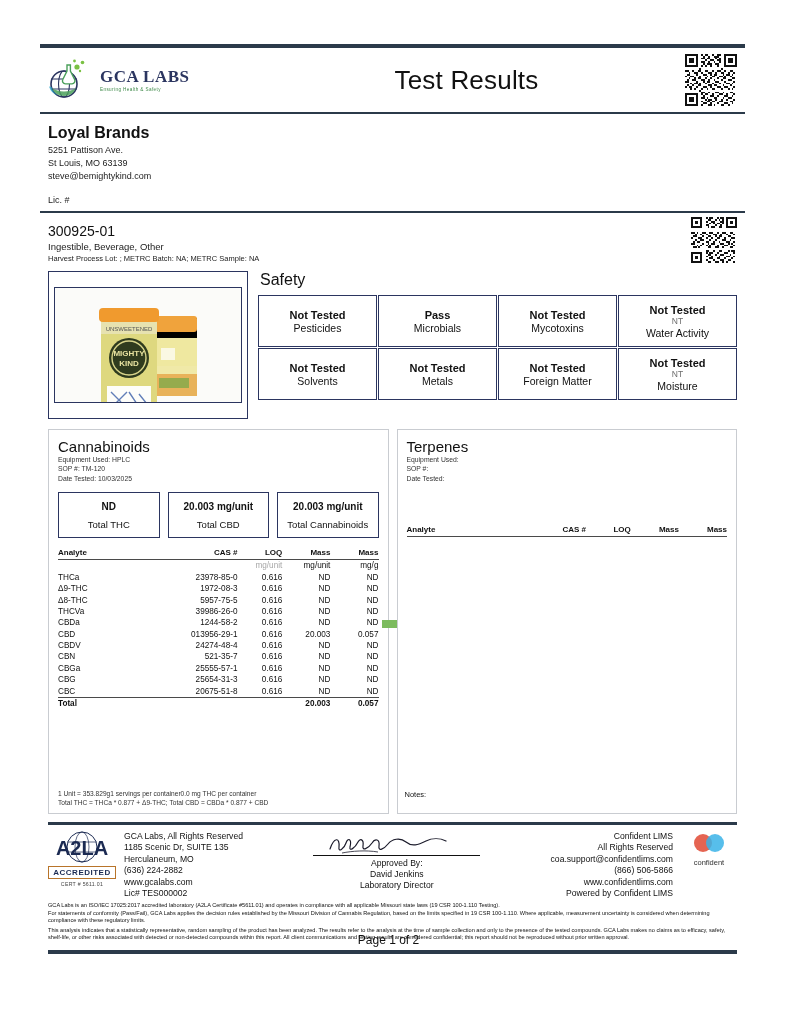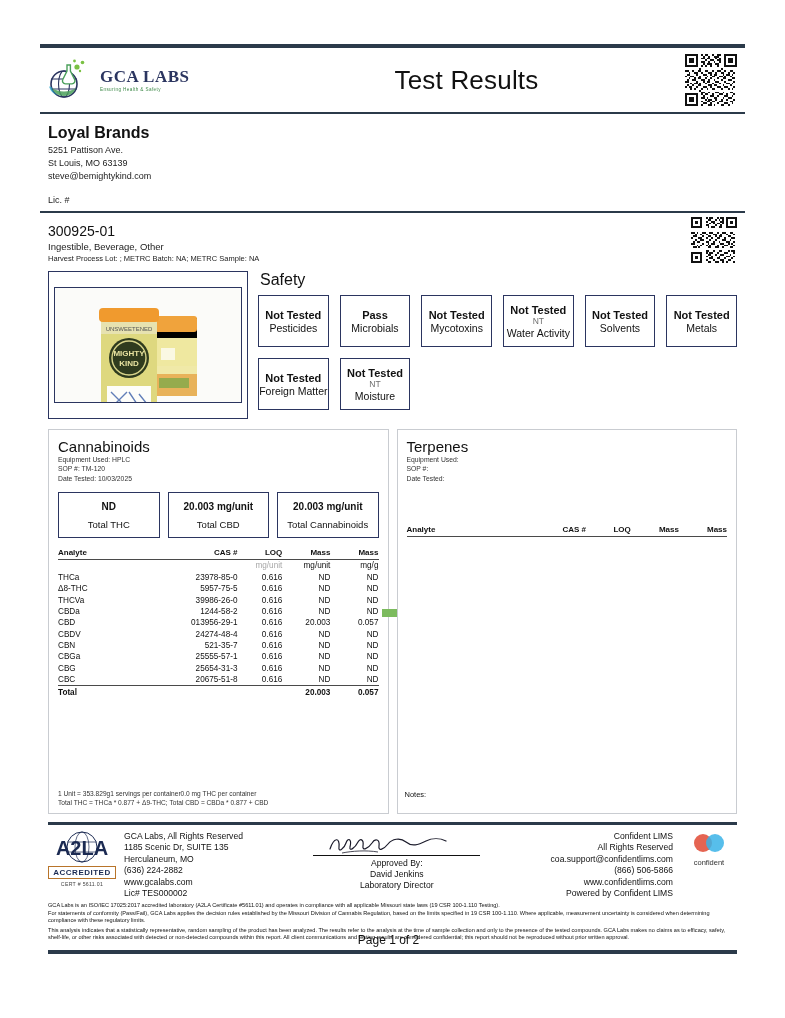--- a/index.html
+++ b/index.html
@@ -47,21 +47,21 @@
   .qr-mid { width:46px; height:46px; }
 
   
   .safety-row { display:flex; gap:10px; padding:0 8px; }
   .photo-box { width:200px; height:148px; border:1px solid #2b3560; background:#fff;
                display:flex; align-items:center; justify-content:center; flex:none; }
   .photo-inner { width:188px; height:116px; border:1px solid #2b3560; position:relative;
                  overflow:hidden; background:#fff; }
   .safety-col { flex:1; }
   .sec-title { font-size:16px; font-weight:400; color:#111; margin:0 0 6px 2px; }
-  .safety-grid { display:grid; grid-template-columns:repeat(6,1fr); gap:11px; }
+  .safety-grid { display:grid; grid-template-columns:repeat(4,1fr); gap:1px; }
   .sbox { border:1.6px solid #2b3560; height:52px; display:flex; flex-direction:column;
           align-items:center; justify-content:center; gap:1px; background:#fff; }
   .sbox-v { font-size:11px; font-weight:bold; color:#111; }
   .sbox-nt { font-size:8.5px; color:#6d6d6d; line-height:9px; }
   .sbox-l { font-size:10.5px; color:#111; }
 
   
   .panels { display:flex; gap:8px; padding:10px 8px 0; }
   .panel { flex:1; border:1px solid #c9ccd1; padding:8px 9px 6px; min-height:385px;
            position:relative; background:#fff; }
@@ -595,20 +595,28 @@
             </tr>
             <tr>
               <td class="col-an">THCa</td>
               <td class="col-cas">23978-85-0</td>
               <td class="col-loq">0.616</td>
               <td class="col-m1">ND</td>
               <td class="col-m2">ND</td>
               <td class="barcell"></td>
             </tr>
             <tr>
+              <td class="col-an">Δ9-THC</td>
+              <td class="col-cas">1972-08-3</td>
+              <td class="col-loq">0.616</td>
+              <td class="col-m1">ND</td>
+              <td class="col-m2">ND</td>
+              <td class="barcell"></td>
+            </tr>
+            <tr>
               <td class="col-an">Δ8-THC</td>
               <td class="col-cas">5957-75-5</td>
               <td class="col-loq">0.616</td>
               <td class="col-m1">ND</td>
               <td class="col-m2">ND</td>
               <td class="barcell"></td>
             </tr>
             <tr>
               <td class="col-an">THCVa</td>
               <td class="col-cas">39986-26-0</td>

